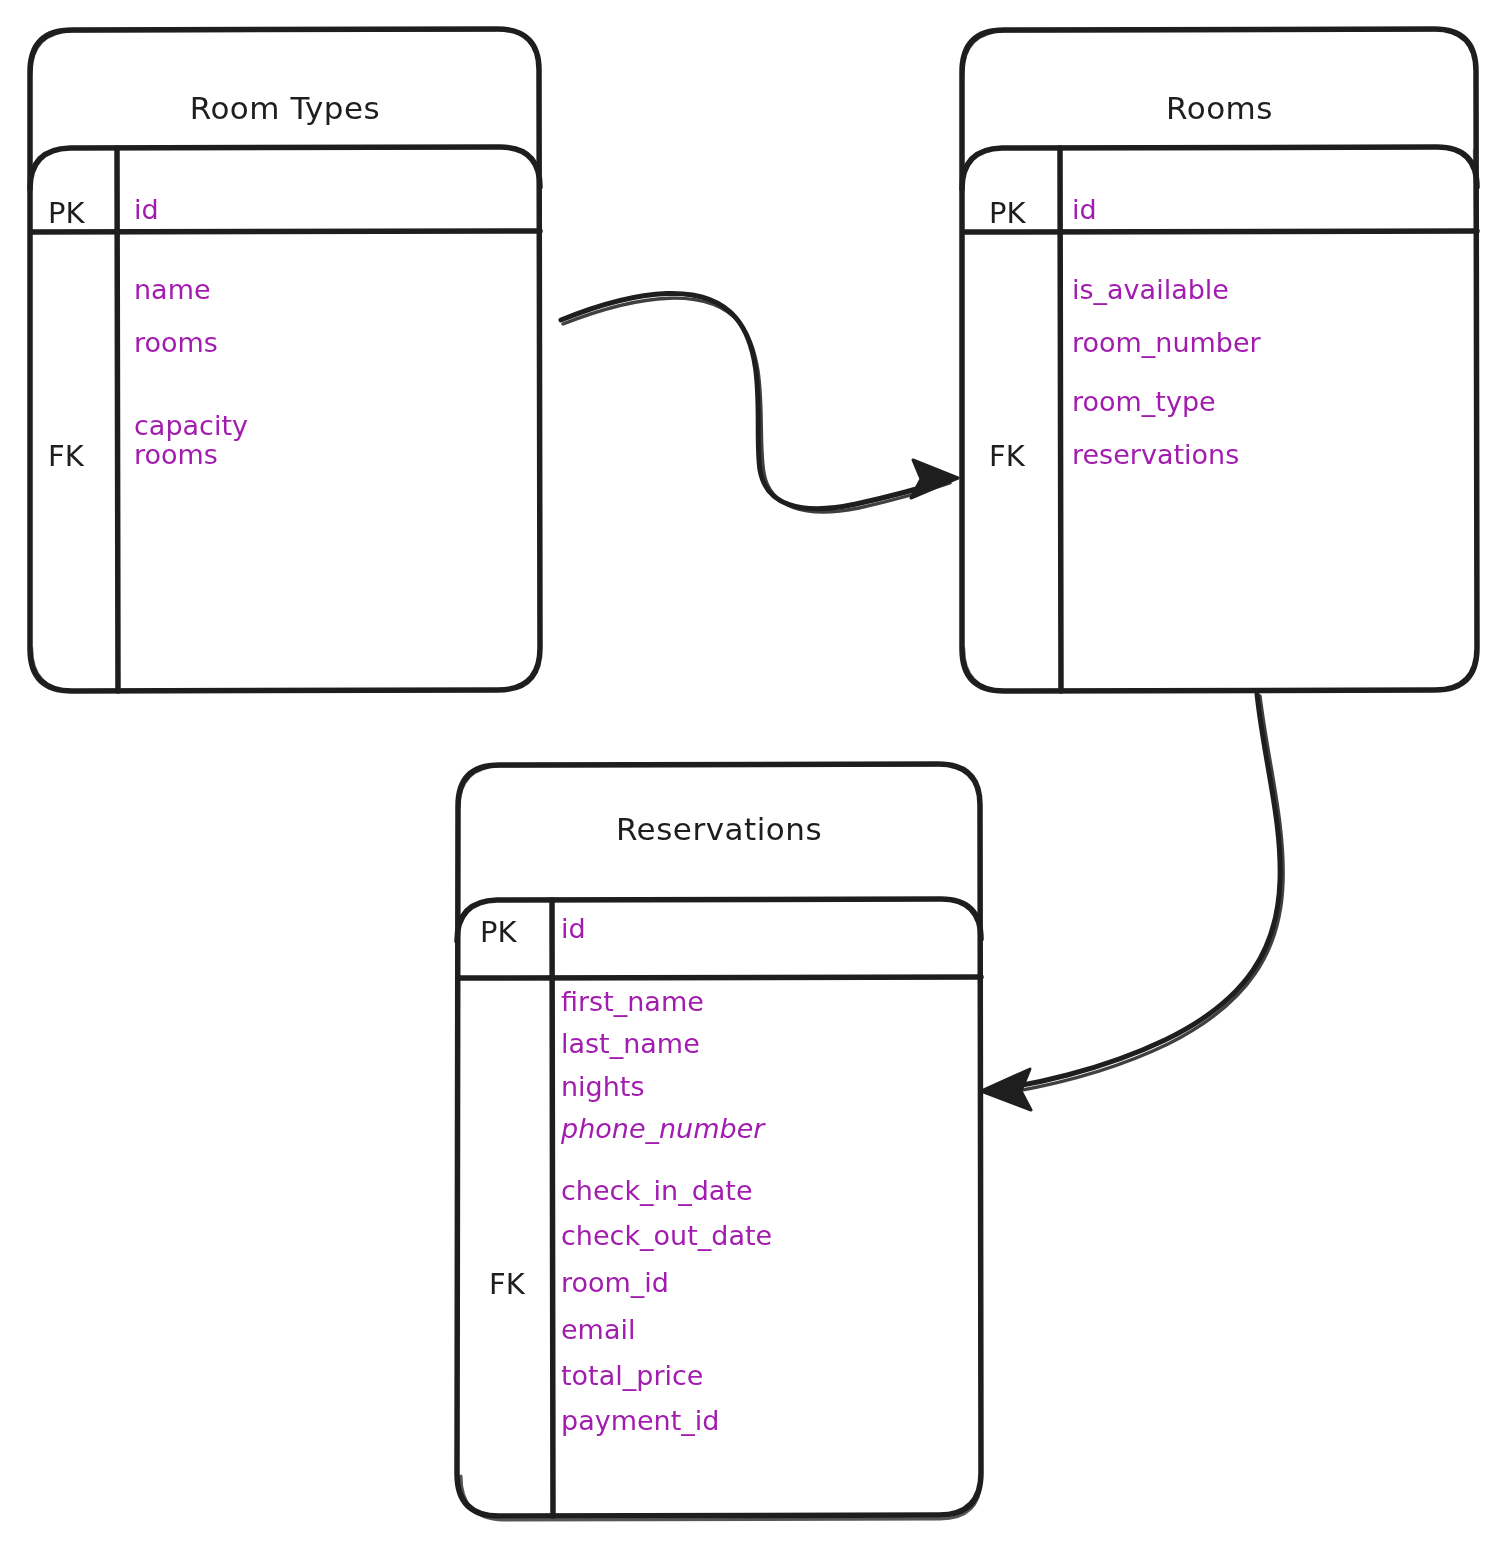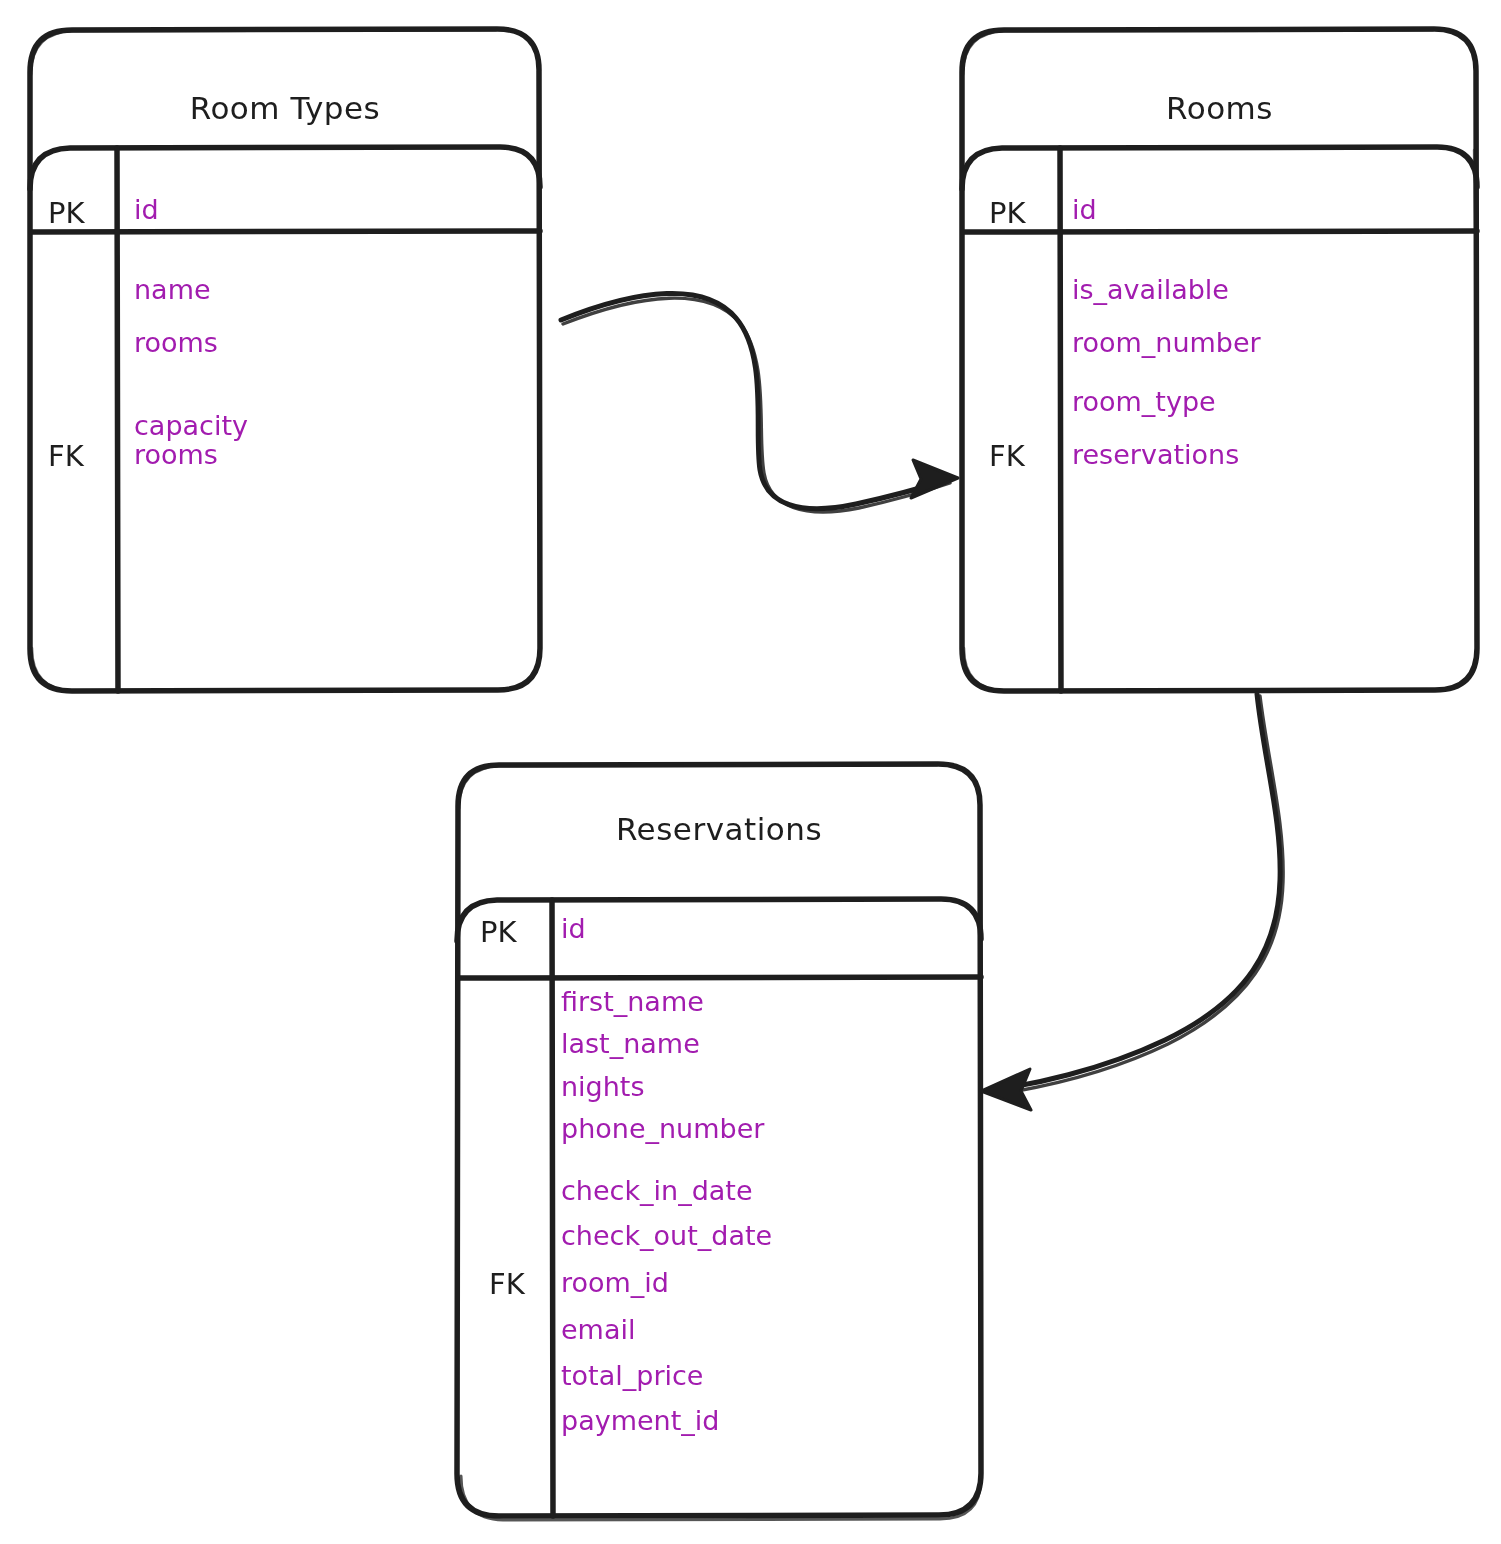--- a/index.html
+++ b/index.html
@@ -139,21 +139,21 @@
 
   <div class="entity" style="left:457px; top:764px; width:524px; height:756px;">
     <div class="entity-title" style="top:47px;">Reservations</div>
     <div class="key-label" style="left:23px; top:151px;">PK</div>
     <div class="field-label" style="left:104px; top:149px;">id</div>
     <div class="key-label" style="left:32px; top:503px;">FK</div>
 
     <div class="field-label" style="left:104px; top:222px;">first_name</div>
     <div class="field-label" style="left:104px; top:264px;">last_name</div>
     <div class="field-label" style="left:104px; top:307px;">nights</div>
-    <div class="field-label" style="left:104px; top:349px;">phone_number</div>
+    <div class="field-label" style="left:104px; top:349px;font-style:italic;">phone_number</div>
     <div class="field-label" style="left:104px; top:411px;">check_in_date</div>
     <div class="field-label" style="left:104px; top:456px;">check_out_date</div>
     <div class="field-label" style="left:104px; top:503px;">room_id</div>
     <div class="field-label" style="left:104px; top:550px;">email</div>
     <div class="field-label" style="left:104px; top:596px;">total_price</div>
     <div class="field-label" style="left:104px; top:641px;text-align:right;">payment_id</div>
   </div>
 
 </div>
 

